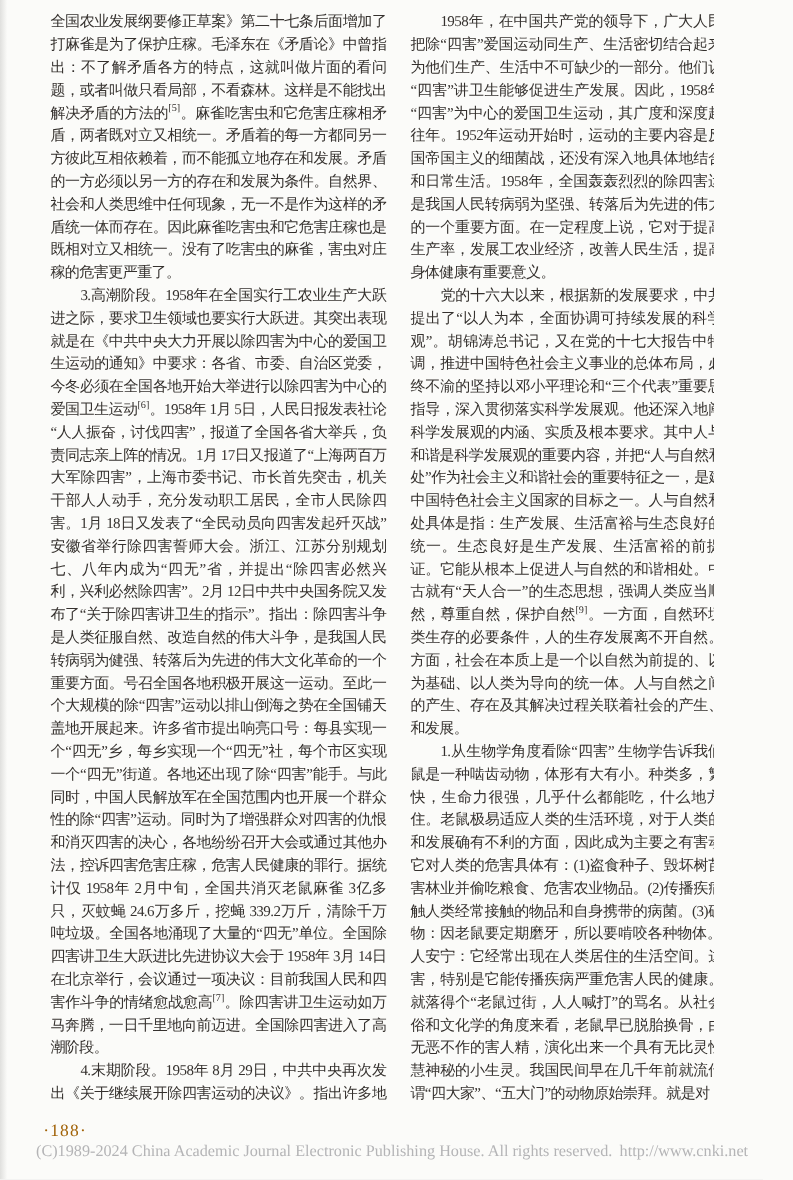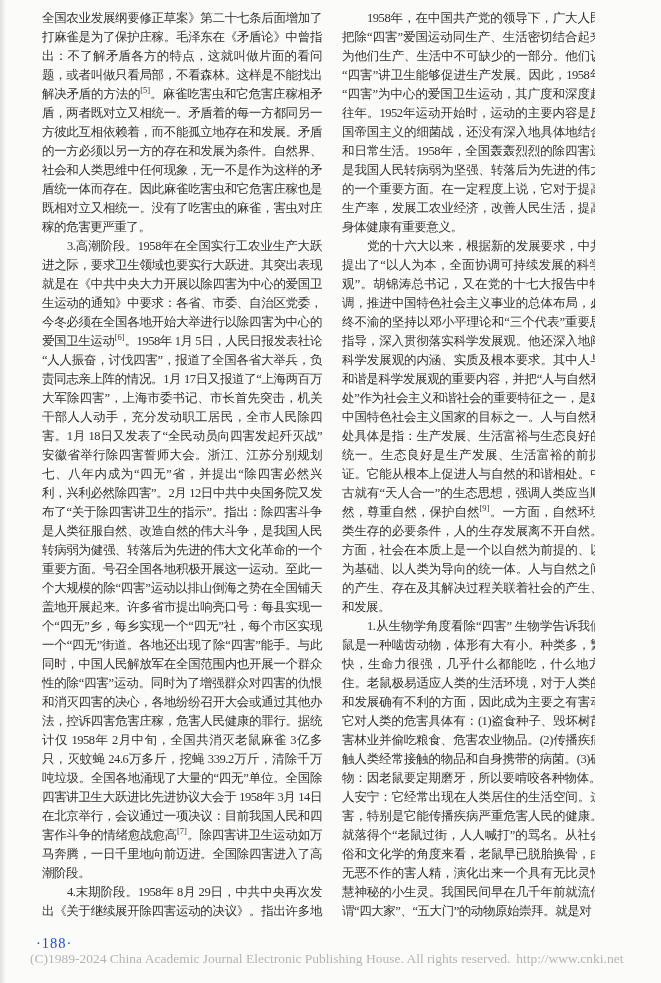--- a/index.html
+++ b/index.html
@@ -62,21 +62,21 @@
     text-indent: 1.6em;
     text-align: left;
     color: #2c2927;
   }
   .page-number {
     position: absolute;
     left: 36px;
     bottom: 31px;
     font-size: 14.5px;
     letter-spacing: 1px;
-    color: #1d4ed8;
+    color: #a16207;
   }
   .copyright-row {
     position: absolute;
     left: 30px;
     bottom: 16px;
     width: 640px;
     white-space: nowrap;
     overflow: hidden;
     font-size: 13.5px;
     color: #b4b4b6;

